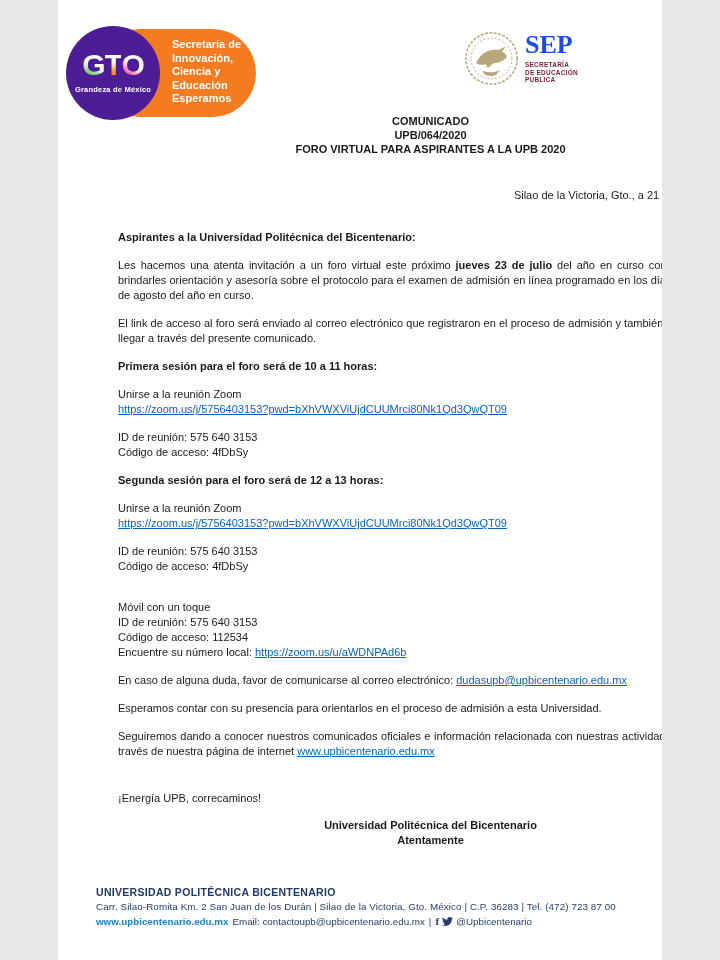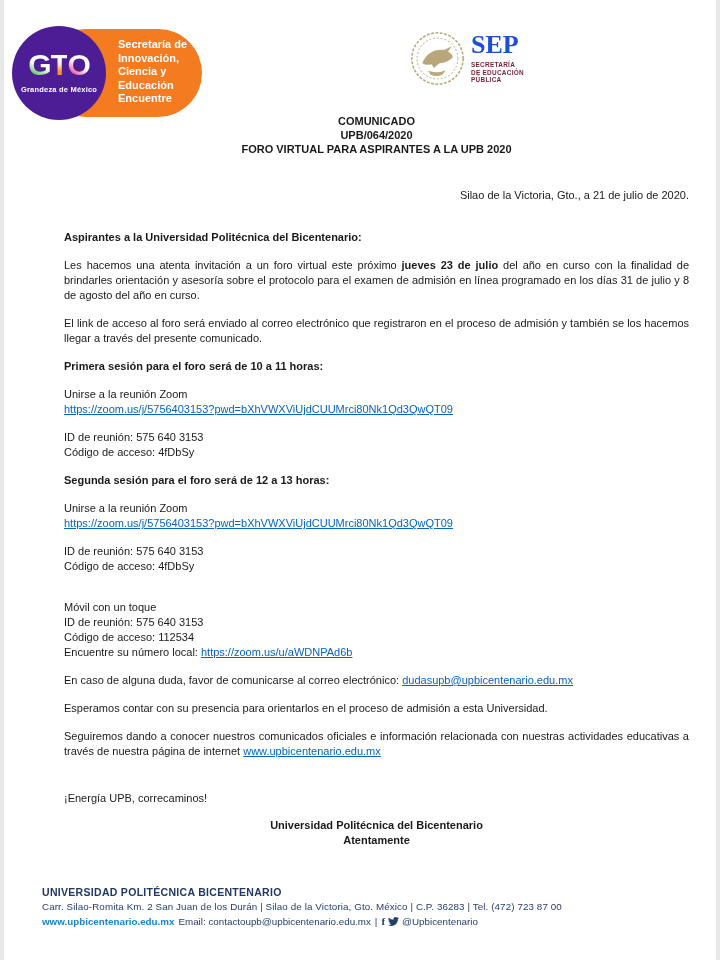--- a/index.html
+++ b/index.html
@@ -1,17 +1,17 @@
 <!DOCTYPE html>
 <html><head>
 <meta charset="utf-8">
 <style>
   html,body{margin:0;padding:0;background:#e8e8e8;}
   .page{
-    position:relative;width:712px;height:960px;margin:0 auto;background:#ffffff;
+    position:relative;width:604px;height:960px;margin:0 auto;background:#ffffff;
     font-family:"Liberation Sans",sans-serif;color:#1a1a1a;overflow:hidden;
   }
   
   .hdr{position:absolute;top:24px;left:0;width:100%;height:100px;}
   .gto-logo{position:absolute;left:8px;top:2px;width:190px;height:94px;}
   .gto-pill{position:absolute;left:30px;top:3px;width:160px;height:88px;background:#f47b20;border-radius:46px;}
   .gto-pill-text{position:absolute;left:76px;top:9px;color:#fff;font-weight:bold;font-size:11px;line-height:13.5px;}
   .gto-circle{position:absolute;left:0;top:0;width:94px;height:94px;border-radius:50%;background:#4c1d95;text-align:center;}
   .gto-acronym{margin-top:24px;font-size:30px;font-weight:bold;color:#fff;line-height:30px;letter-spacing:-1px;}
   .gl{color:#fff;}
@@ -63,21 +63,21 @@
 
   <div class="hdr">
 
     <div class="gto-logo">
       <div class="gto-pill">
         <div class="gto-pill-text">
           <span style="display:block">Secretaría de</span>
           <span style="display:block">Innovación,</span>
           <span style="display:block">Ciencia y</span>
           <span style="display:block">Educación</span>
-          <span style="display:block">Encuentre</span>
+          <span style="display:block">Esperamos</span>
         </div>
       </div>
       <div class="gto-circle">
         <div class="gto-acronym"><span class="gl gl-g">G</span><span class="gl gl-t">T</span><span class="gl gl-o">O</span></div>
         <div class="gto-tagline">Grandeza de México</div>
       </div>
     </div>
 
     <div class="sep-logo">
       <svg class="sep-seal" viewBox="0 0 60 60" width="57" height="57" aria-hidden="true">

